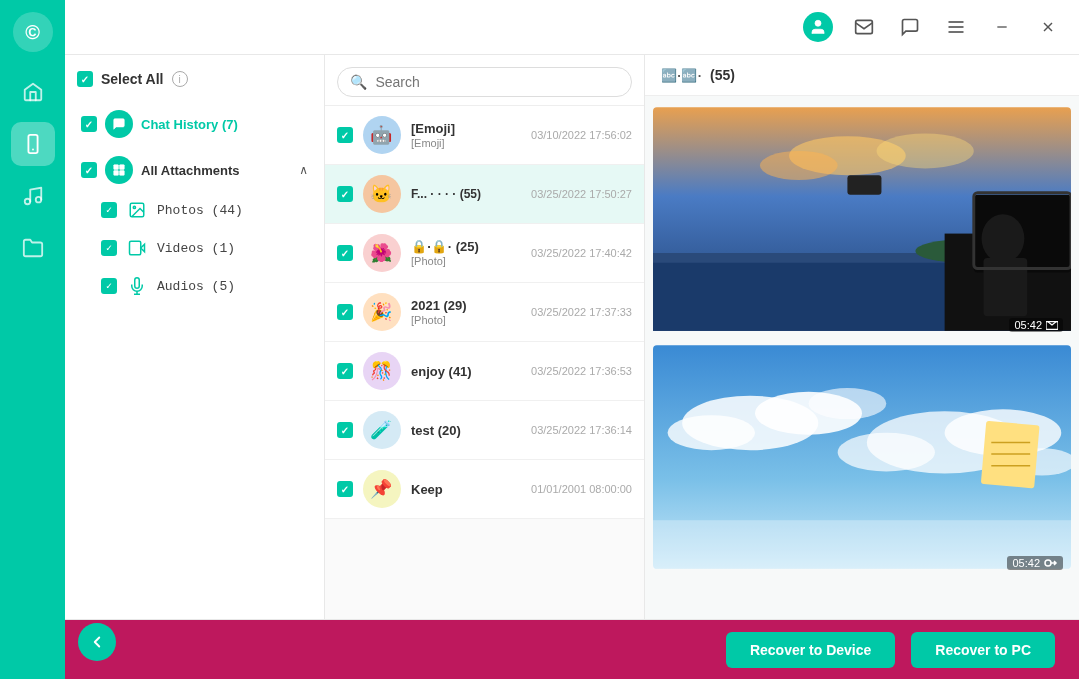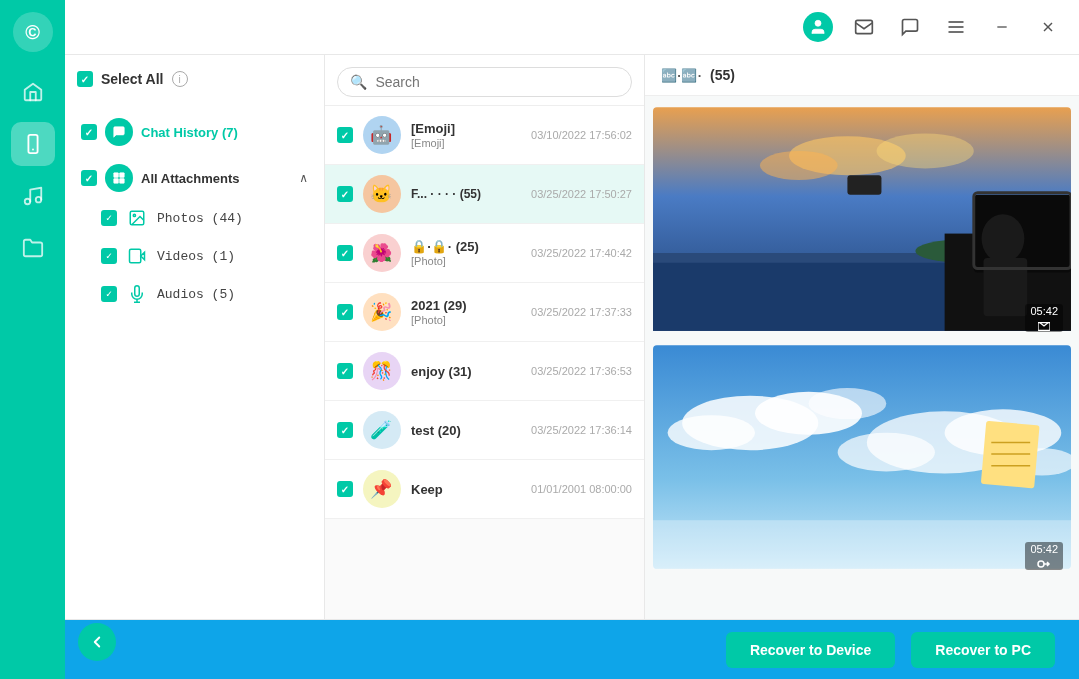--- a/index.html
+++ b/index.html
@@ -33,21 +33,21 @@
       display: flex; align-items: center; justify-content: center; cursor: pointer; z-index: 30;
       color: #fff; font-size: 18px; border: none;
     }
 
     
     .left-panel {
       position: absolute; top: 55px; left: 65px; width: 260px; height: 624px;
       background: #fff; border-right: 1px solid #e8e8e8; padding: 16px 12px;
       overflow-y: auto;
     }
-    .select-all-row { display: flex; align-items: center; gap: 8px; margin-bottom: 24px; }
+    .select-all-row { display: flex; align-items: center; gap: 8px; margin-bottom: 16px; }
     .checkbox { width: 16px; height: 16px; border: 2px solid #00c9a7; border-radius: 3px; background: #00c9a7; display: flex; align-items: center; justify-content: center; flex-shrink: 0; }
     .checkbox::after { content: '✓'; color: #fff; font-size: 10px; font-weight: bold; }
     .select-all-label { font-size: 14px; font-weight: 600; color: #333; }
     .info-icon { width: 16px; height: 16px; border-radius: 50%; border: 1.5px solid #aaa; display: flex; align-items: center; justify-content: center; font-size: 10px; color: #aaa; cursor: pointer; }
 
     .tree-item { display: flex; align-items: center; gap: 8px; padding: 7px 4px; cursor: pointer; border-radius: 6px; }
     .tree-item-icon { width: 28px; height: 28px; border-radius: 50%; background: #00c9a7; display: flex; align-items: center; justify-content: center; color: #fff; font-size: 13px; flex-shrink: 0; }
     .tree-item-label { font-size: 13px; color: #00c9a7; font-weight: 600; }
     .tree-item-label.black { color: #333; font-weight: 600; }
     .chevron { margin-left: auto; color: #555; font-size: 12px; }
@@ -92,27 +92,27 @@
     .right-header {
       padding: 12px 16px; background: #fff; border-bottom: 1px solid #eee;
       font-size: 14px; font-weight: 600; color: #333; display: flex; align-items: center; gap: 8px;
     }
     .right-content { flex: 1; overflow-y: auto; padding: 8px; display: flex; flex-direction: column; gap: 0; }
 
     .photo-item { position: relative; margin-bottom: 2px; }
     .photo-time-badge {
       position: absolute; bottom: 6px; right: 8px; background: rgba(0,0,0,0.45);
       color: #fff; font-size: 11px; padding: 1px 5px; border-radius: 3px;
-      display: flex; align-items: center; gap: 4px; flex-direction: column;
+      display: flex; align-items: center; gap: 4px;
     }
 
     
     .bottom-bar {
       position: absolute; bottom: 0; left: 65px; right: 0; height: 60px;
-      background: #0ea5e9; border-top: 1px solid #e8e8e8; display: flex;
+      background: #be185d; border-top: 1px solid #e8e8e8; display: flex;
       align-items: center; justify-content: flex-end; padding: 0 24px; gap: 16px;
     }
     .btn-recover {
       padding: 10px 24px; border-radius: 6px; border: none; cursor: pointer;
       font-size: 14px; font-weight: 600; background: #00c9a7; color: #fff;
     }
 
     
     ::-webkit-scrollbar { width: 5px; }
     ::-webkit-scrollbar-thumb { background: #ccc; border-radius: 3px; }
@@ -308,21 +308,21 @@
         <div class="chat-name">2021 (29)</div>
         <div class="chat-sub">[Photo]</div>
       </div>
       <div class="chat-time">03/25/2022 17:37:33</div>
     </div>
 
     <div class="chat-item">
       <div class="checkbox"></div>
       <div class="avatar-placeholder" style="background:#e8d5f5;font-size:18px;">🎊</div>
       <div class="chat-info">
-        <div class="chat-name">enjoy (31)</div>
+        <div class="chat-name">enjoy (41)</div>
       </div>
       <div class="chat-time">03/25/2022 17:36:53</div>
     </div>
 
     <div class="chat-item">
       <div class="checkbox"></div>
       <div class="avatar-placeholder" style="background:#d5eaf5;font-size:18px;">🧪</div>
       <div class="chat-info">
         <div class="chat-name">test (20)</div>
       </div>

